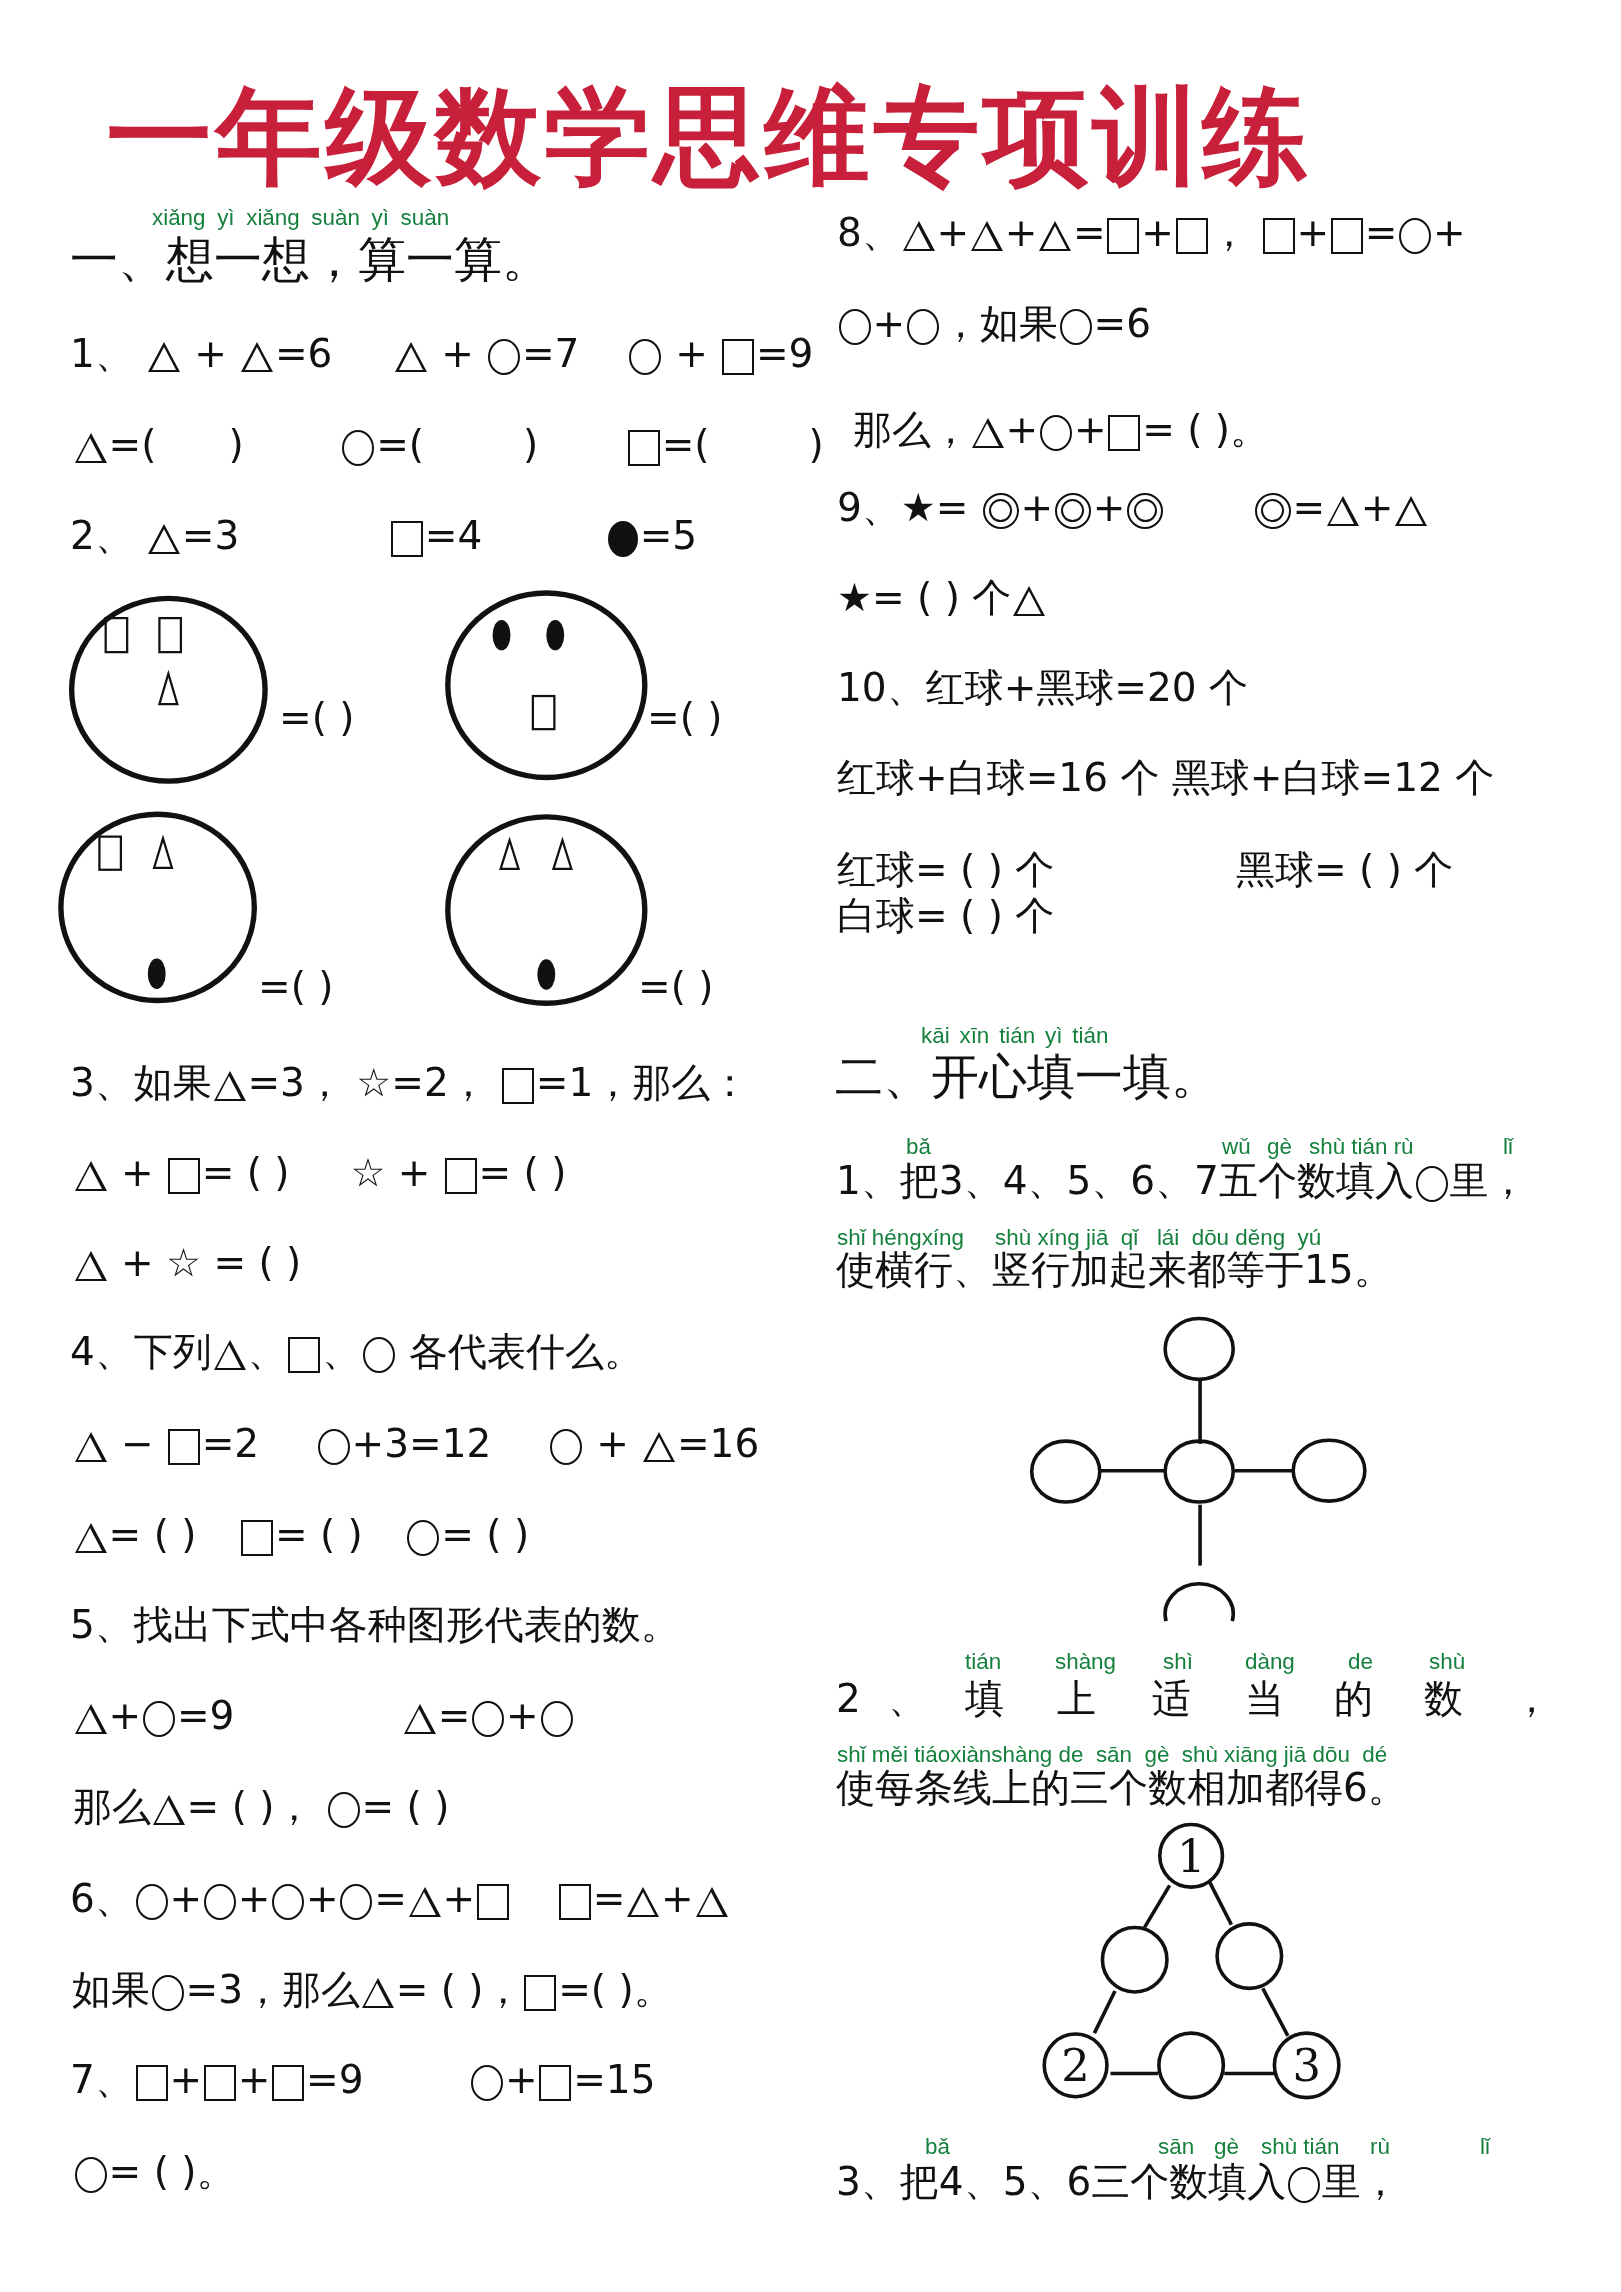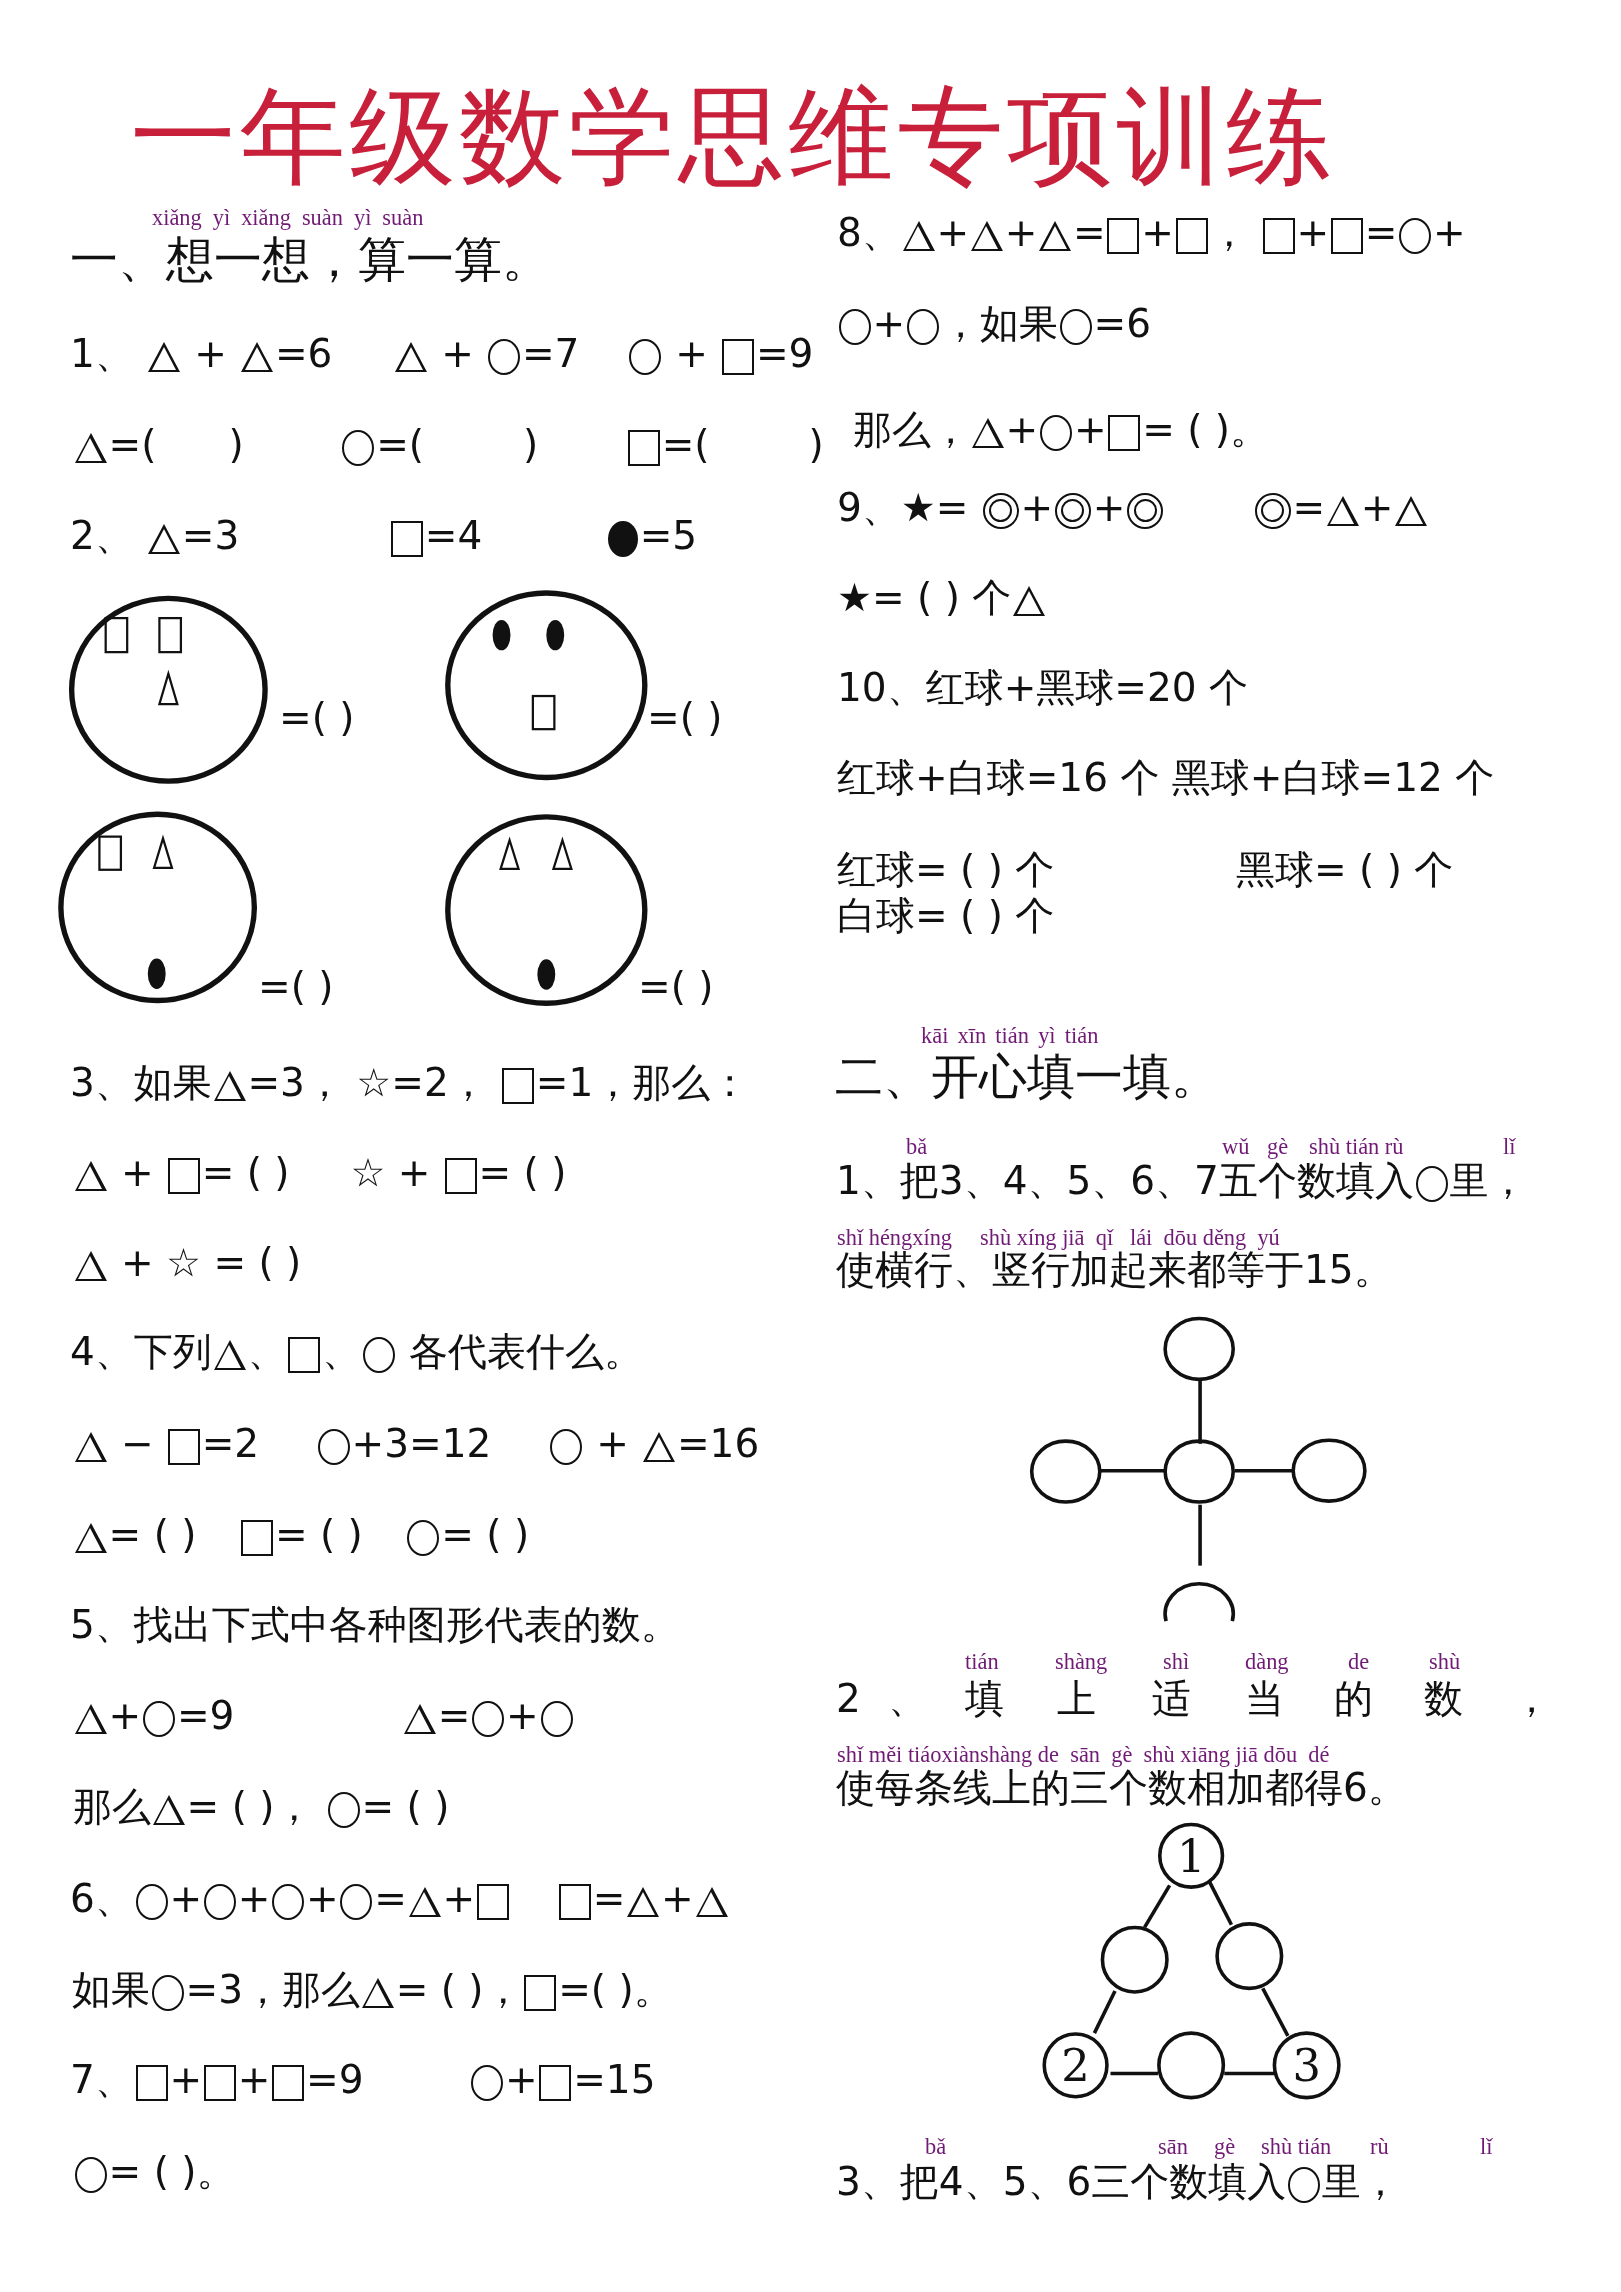--- a/index.html
+++ b/index.html
@@ -1,21 +1,21 @@
 <!DOCTYPE html>
 <html style="font-size:14.3px"><head>
 <meta charset="utf-8">
 <style>
   html, body { margin:0; padding:0; background:#ffffff; }
   body { width:1621px; height:2293px; position:relative; overflow:hidden;
          font-family:"DejaVu Sans", sans-serif; color:#111; }
   .abs { position:absolute; white-space:nowrap; }
-  .title { left:0; width:1418px; top:79px; text-align:center; font-size:106px; font-weight:normal;
-           color:#c8203a; letter-spacing:3.6px; line-height:116px;padding-left:24px; }
-  .py { font-family:Liberation Serif, serif; font-size:22.4px; color:#701a75; line-height:27px; }
+  .title { left:0; width:1418px; top:79px; text-align:center; font-size:106px; font-weight:bold;
+           color:#c8203a; letter-spacing:3.6px; line-height:116px; }
+  .py { font-family:Liberation Sans, sans-serif; font-size:22.4px; color:#15803d; line-height:27px; }
   .hdr { font-family:Liberation Mono, monospace; font-size:48px; line-height:57px; }
   .ln { font-family:"DejaVu Sans", sans-serif; font-size:39px; line-height:50px; }
   .sym { display:inline-block; vertical-align:middle; }
   .tri { width:0; height:0; border-left:16px solid transparent; border-right:16px solid transparent;
          border-bottom:30px solid #111; position:relative; margin:0 1.8px; }
   .tri::after { content:""; position:absolute; left:-12.5px; top:5.4px; border-left:12.5px solid transparent;
          border-right:12.5px solid transparent; border-bottom:23px solid #fff; }
   .sq { width:32px; height:36px; border:2.2px solid #111; box-sizing:border-box; margin:0 1.8px; }
   .ci { width:32px; height:36px; border:2.2px solid #111; border-radius:50%; box-sizing:border-box; margin:0 1.8px; }
   .dot { width:30px; height:36px; background:#111; border-radius:50%; margin:0 1.8px; }

